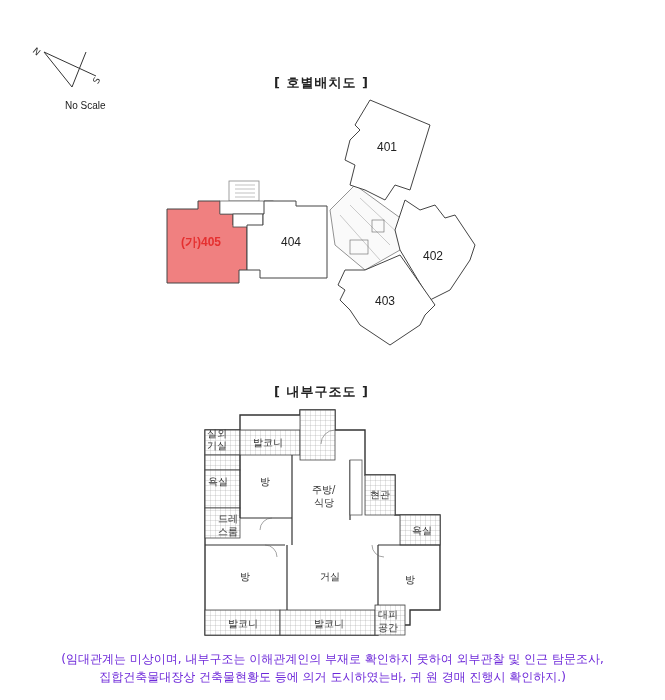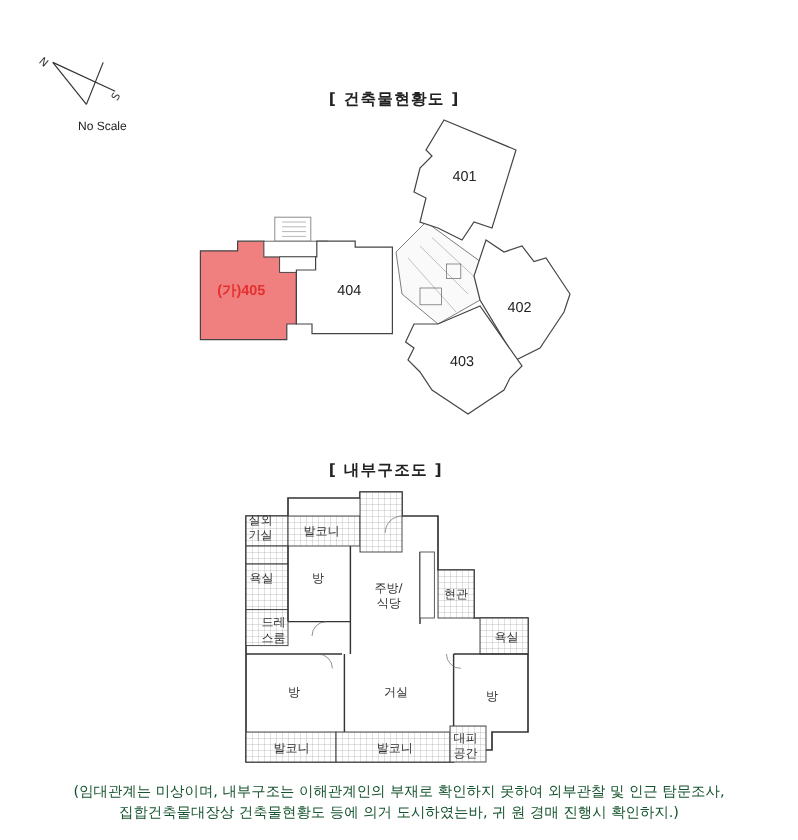--- a/index.html
+++ b/index.html
@@ -6,40 +6,40 @@
   body { width:665px; height:700px; position:relative; overflow:hidden;
          font-family:"DejaVu Sans", sans-serif; color:#222; }
   .abs { position:absolute; }
   .compass { left:28px; top:40px; width:80px; height:50px; }
   .noscale { left:38px; top:100px; font-size:10px; color:#222; font-family:"Liberation Sans", sans-serif;padding-left:27px; }
   .title { font-size:13px; font-weight:bold; color:#222; letter-spacing:1px; }
   .title1 { left:274px; top:74px; }
   .title2 { left:274px; top:383px; }
   .site { left:150px; top:95px; width:340px; height:260px; }
   .plan { left:200px; top:405px; width:255px; height:235px; }
-  .note { left:0; width:665px; text-align:center; font-size:12px; color:#14532d; }
+  .note { left:0; width:665px; text-align:center; font-size:12px; color:#6d28d9; }
   .note1 { top:651px; }
   .note2 { top:669px; }
   .lbl { font-family:"Liberation Sans", sans-serif; font-size:12px; fill:#222; }
   .lbl-red { font-family:"Liberation Sans", sans-serif; font-size:12px; font-weight:bold; fill:#e53030; }
   .klbl { font-family:"DejaVu Sans", sans-serif; font-size:10px; fill:#333; }
 </style>
 </head>
 <body>
 
 <svg class="abs compass" viewBox="0 0 80 50">
   <text x="6" y="14" font-size="9" fill="#333" transform="rotate(40 8 10)">N</text>
   <line x1="16" y1="12" x2="68" y2="36" stroke="#333" stroke-width="1"></line>
   <line x1="16" y1="12" x2="44" y2="47" stroke="#333" stroke-width="1"></line>
   <line x1="44" y1="47" x2="58" y2="12" stroke="#333" stroke-width="1"></line>
   <text x="66" y="42" font-size="9" fill="#333" transform="rotate(-60 70 40)">S</text>
 </svg>
 <div class="abs noscale">No Scale</div>
 
-<div class="abs title title1">[ 건축물현황도 ]</div>
+<div class="abs title title1">[ 호별배치도 ]</div>
 <svg class="abs site" viewBox="150 95 340 260">
 
   <polygon points="167,209 198,209 198,201 220,201 220,214 233,214 233,225 247,225 247,270 239,270 239,283 167,283" fill="#f08080" stroke="#444" stroke-width="1"></polygon>
 
   <rect x="229" y="181" width="30" height="20" fill="#fff" stroke="#888" stroke-width="0.8"></rect>
   <g stroke="#999" stroke-width="0.6">
     <line x1="235" y1="185" x2="255" y2="185"></line>
       <line x1="235" y1="189" x2="255" y2="189"></line>
     <line x1="235" y1="193" x2="255" y2="193"></line>
       <line x1="235" y1="197" x2="255" y2="197"></line>

